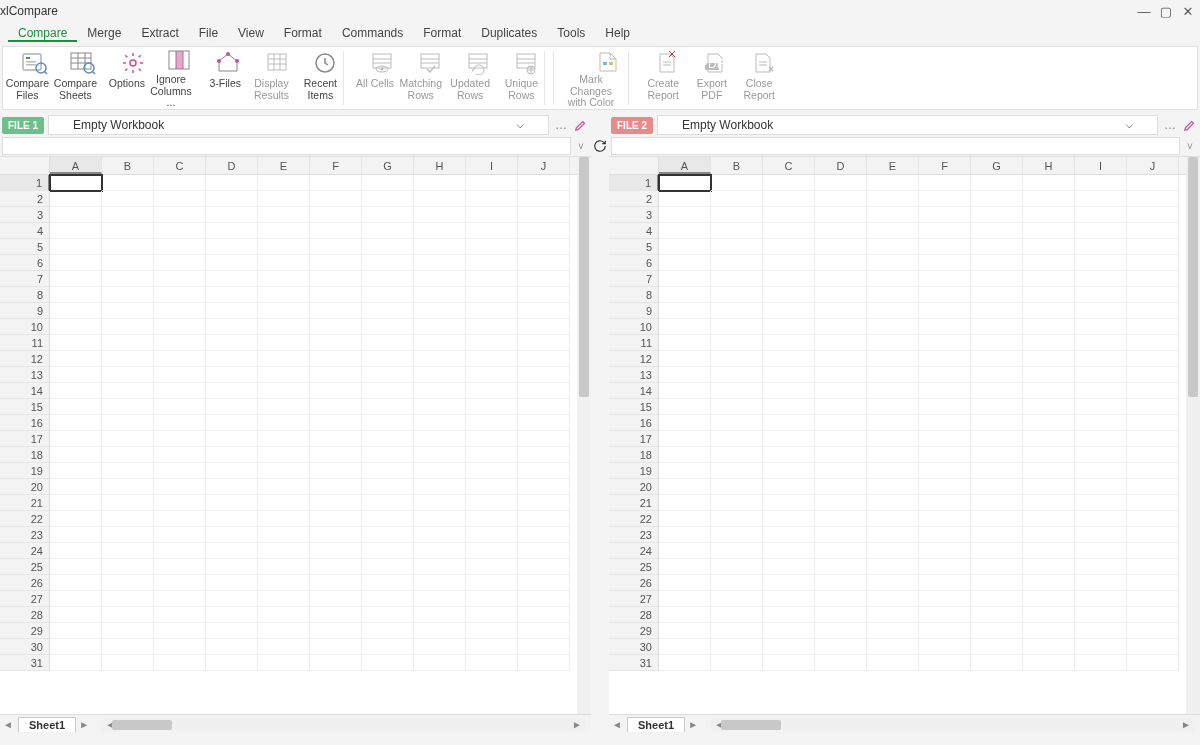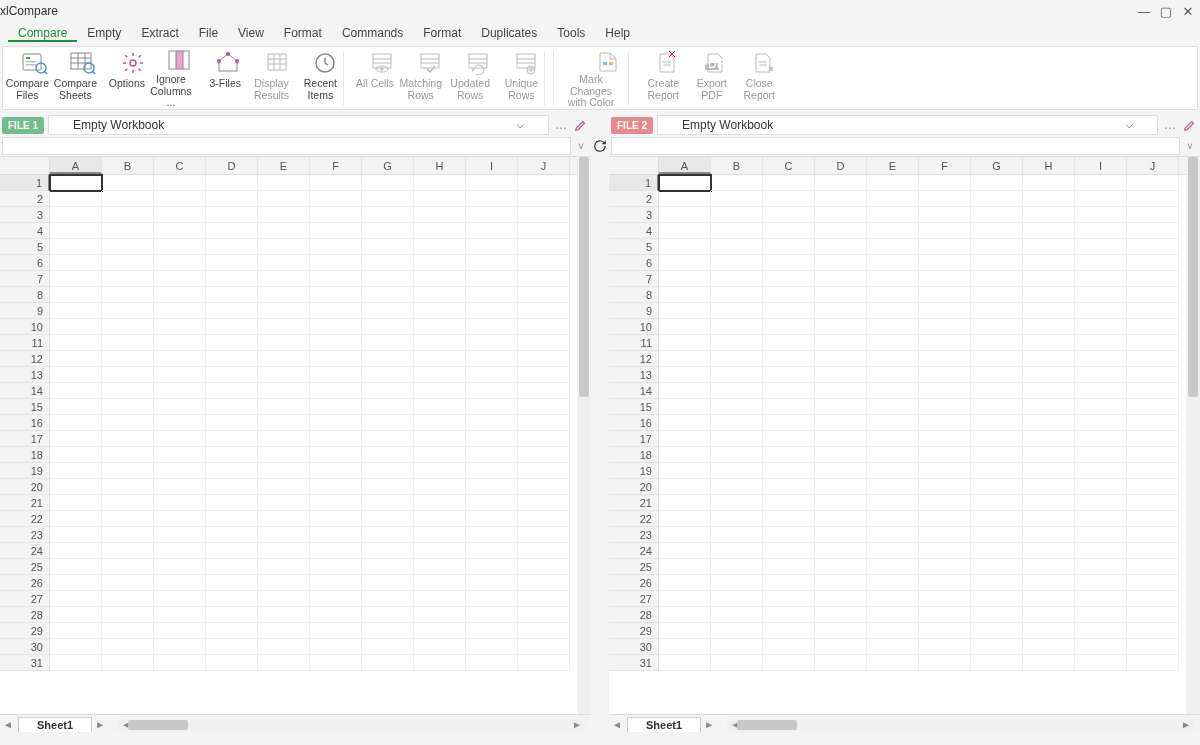--- a/index.html
+++ b/index.html
@@ -37,40 +37,40 @@
 .rows{}
 .row{display:flex;height:16px;}
 .row-hdr{width:50px;text-align:right;padding-right:6px;font-size:11px;color:#555;background:#f3f3f3;border-right:1px solid #ddd;border-bottom:1px solid #e5e5e5;line-height:16px;}
 .row-hdr.sel{background:#e8e8e8;border-right:2px solid #888;}
 .cell{width:52px;border-right:1px solid #eee;border-bottom:1px solid #eee;}
 .cell.sel{outline:2px solid #333;outline-offset:-1px;}
 .vscroll{width:14px;background:#f0f0f0;position:relative;}
 .vthumb{position:absolute;left:2px;right:2px;top:0;height:240px;background:#c8c8c8;border-radius:2px;}
 .sheet-tabs{height:20px;display:flex;align-items:center;background:#f3f3f3;border-top:1px solid #ddd;}
 .tab-nav{width:16px;text-align:center;color:#888;font-size:10px;}
-.sheet-tab{background:#fff;border:1px solid #ccc;border-bottom:none;padding:1px 18px;font-size:11px;font-weight:600;margin-left:2px;}
+.sheet-tab{background:#fff;border:1px solid #ccc;border-bottom:none;padding:1px 10px;font-size:11px;font-weight:600;margin-left:2px;}
 .hscroll{flex:1;display:flex;align-items:center;margin:0 6px;position:relative;height:12px;background:#f0f0f0;}
 .hthumb{position:absolute;left:10px;width:60px;top:1px;bottom:1px;background:#c8c8c8;border-radius:2px;}
 svg{display:block;}
 </style>
 </head>
 <body>
 
 <div class="title-bar">
   <span>xlCompare</span>
   <div class="wctrl">
     <span>—</span>
     <span>▢</span>
     <span>✕</span>
   </div>
 </div>
 
 <div class="menu-bar" id="menu-bar">
     <div class="menu-item active">Compare</div>
-    <div class="menu-item">Empty</div>
+    <div class="menu-item">Merge</div>
     <div class="menu-item">Extract</div>
     <div class="menu-item">File</div>
     <div class="menu-item">View</div>
     <div class="menu-item">Format</div>
     <div class="menu-item">Commands</div>
     <div class="menu-item">Format</div>
     <div class="menu-item">Duplicates</div>
     <div class="menu-item">Tools</div>
     <div class="menu-item">Help</div>
   </div>

